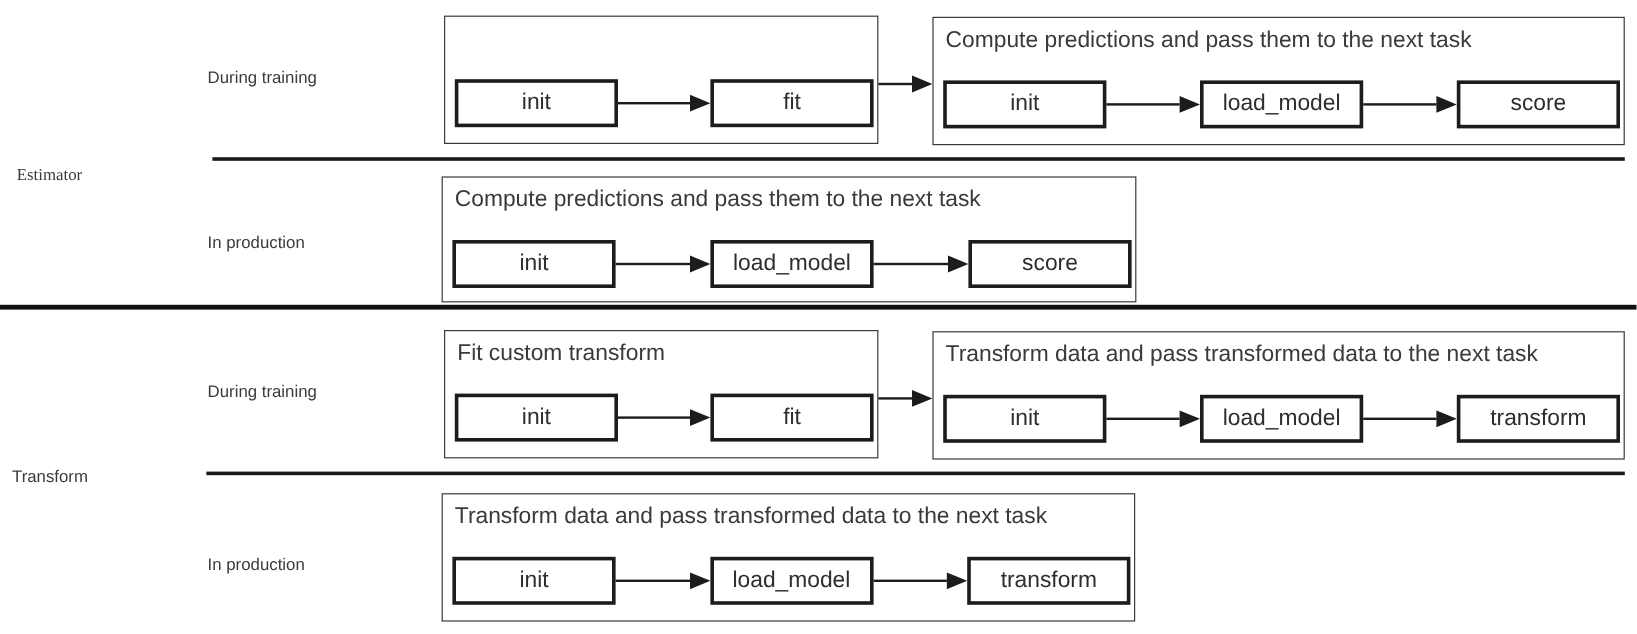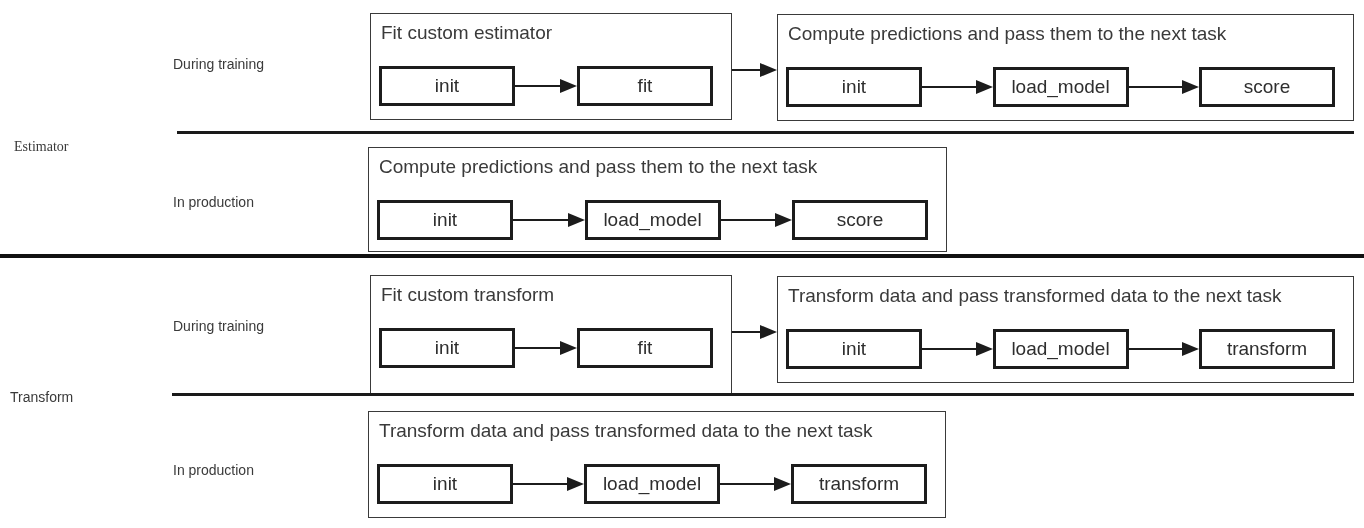--- a/index.html
+++ b/index.html
@@ -28,21 +28,21 @@
   .flow .flow-title{
     position:absolute;
     left:10px;top:8px;
     font-size:19px;
     line-height:22px;
     white-space:nowrap;
     color:#3a3a3a;
   }
   .flow .steps{
     position:absolute;
-    left:8px;right:18px;top:52px;
+    left:8px;right:3px;top:52px;
     height:40px;
     display:flex;
     align-items:center;
   }
   .step{
     width:136px;height:40px;
     box-sizing:border-box;
     border:3px solid #1c1c1c;
     display:flex;
     align-items:center;
@@ -97,21 +97,21 @@
   #lbl-estimator{left:14px;top:136px;font-family:Liberation Serif, serif;}
   #lbl-transform{left:10px;top:387px;}
   #lbl-est-training{left:173px;top:54px;}
   #lbl-est-production{left:173px;top:192px;}
   #lbl-tr-training{left:173px;top:316px;}
   #lbl-tr-production{left:173px;top:460px;}
 
   #boxA{left:370px;top:13px;width:362px;height:107px;}
   #boxB{left:777px;top:14px;width:577px;height:107px;}
   #boxC{left:368px;top:147px;width:579px;height:105px;}
-  #boxD{left:370px;top:275px;width:362px;height:120px;}
+  #boxD{left:370px;top:275px;width:362px;height:107px;}
   #boxE{left:777px;top:276px;width:577px;height:107px;}
   #boxF{left:368px;top:411px;width:578px;height:107px;}
 
   #extArrowEst{left:732px;top:63px;width:45px;}
   #extArrowTr{left:732px;top:325px;width:45px;}
 
   #divEst{left:177px;top:131px;width:1177px;}
   #divTr{left:172px;top:393px;width:1182px;}
   #divMid{top:254px;}
 </style>
@@ -122,21 +122,20 @@
 
   <div class="lbl" id="lbl-estimator">Estimator</div>
   <div class="lbl" id="lbl-transform">Transform</div>
 
   <div class="lbl" id="lbl-est-training">During training</div>
   <div class="lbl" id="lbl-est-production">In production</div>
   <div class="lbl" id="lbl-tr-training">During training</div>
   <div class="lbl" id="lbl-tr-production">In production</div>
 
   <div class="flow" id="boxA">
-    <div class="flow-title">Fit custom estimator</div>
     <div class="steps">
       <div class="step">init</div>
       <div class="connector">
           <div class="shaft"></div>
           <div class="head"></div>
         </div>
       <div class="step">fit</div>
     </div>
   </div>
 

